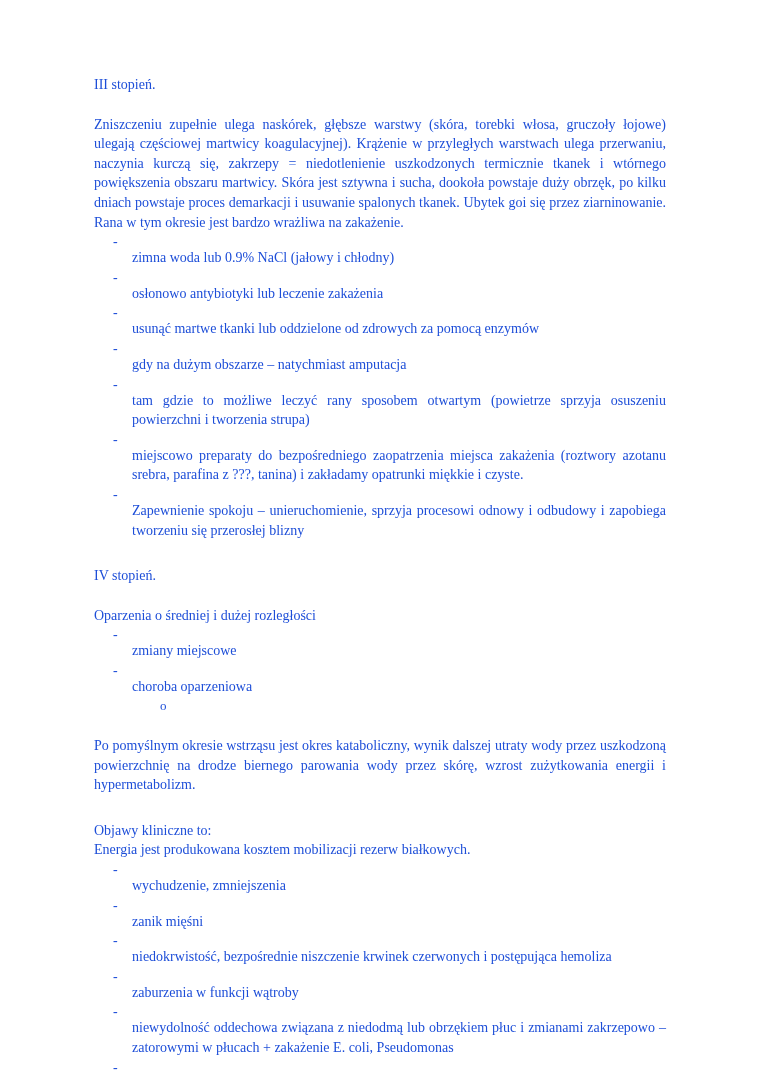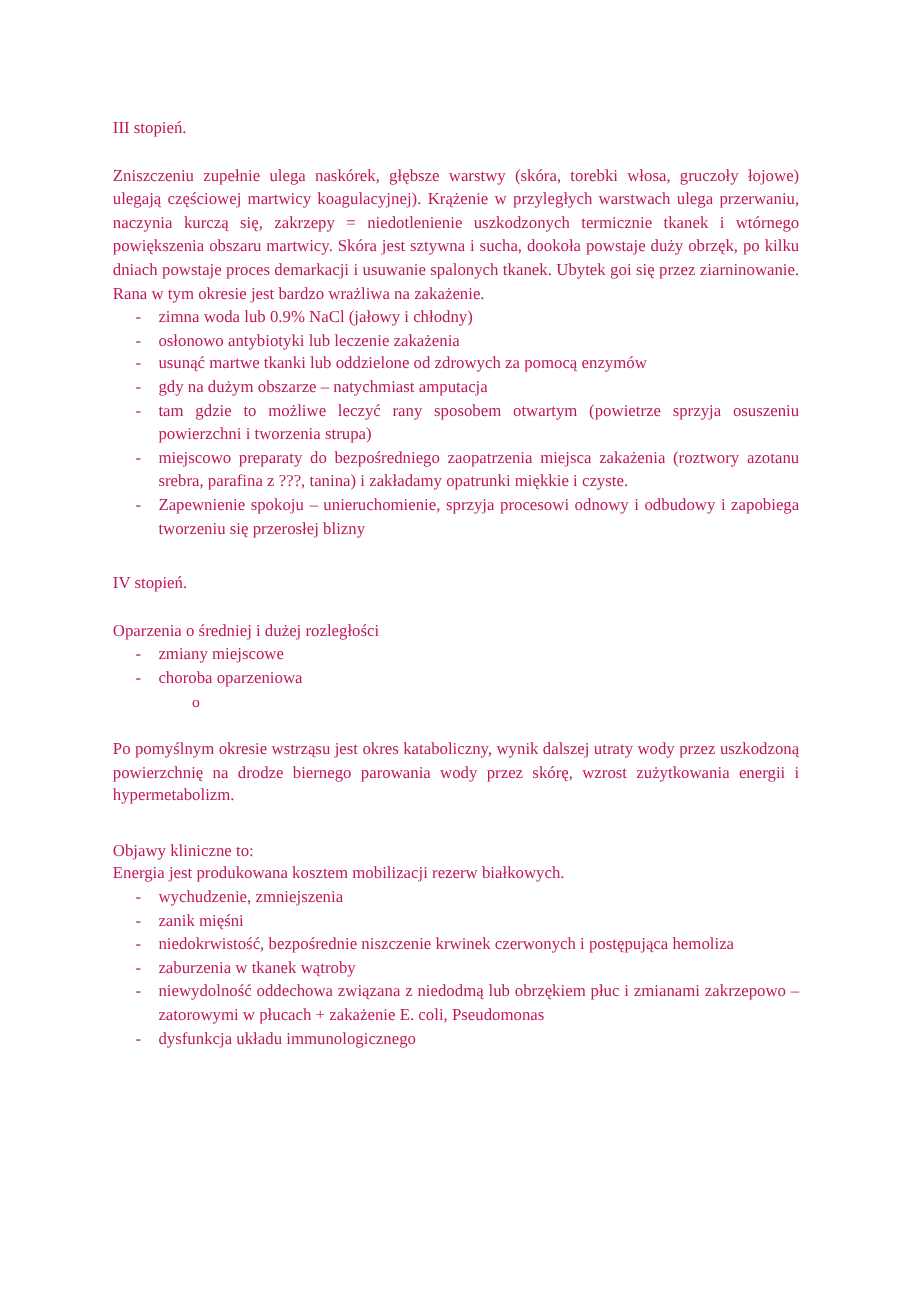--- a/index.html
+++ b/index.html
@@ -6,36 +6,36 @@
   html, body { margin: 0; padding: 0; }
   body {
     width: 760px;
     height: 1075px;
     background: #ffffff;
     overflow: hidden;
   }
   .page {
     width: 760px;
     height: 772px;
-    padding: 98px 94px 0 94px;
+    padding: 75px 94px 0 94px;
     font-family: "Liberation Serif", "DejaVu Serif", serif;
     font-size: 14px;
     line-height: 19.6px;
-    color: #be185d;
+    color: #1d4ed8;
   }
   .line { text-align: left; }
   .p { text-align: justify; }
   .mt1 { margin-top: 20px; }
   .mt2 { margin-top: 26px; }
   .li { display: flex; align-items: flex-start; }
   .l1 { padding-left: 19px; }
   .l1 > .m { flex: 0 0 19px; }
   .l2 { padding-left: 66px; }
   .l2 > .m { flex: 0 0 20px; font-size: 13px; }
-  .li > .t { flex: 1 1 auto; text-align: justify; }
+  .li > .t { flex: 1 1 auto; text-align: justify; margin-top: 16px; }
 </style>
 </head>
 <body>
 
 <div class="page">
 
   <div class="line">III stopień.</div>
 
   <div class="p mt1">Zniszczeniu zupełnie ulega naskórek, głębsze warstwy (skóra, torebki włosa, gruczoły łojowe) ulegają częściowej martwicy koagulacyjnej). Krążenie w przyległych warstwach ulega przerwaniu, naczynia kurczą się, zakrzepy = niedotlenienie uszkodzonych termicznie tkanek i wtórnego powiększenia obszaru martwicy. Skóra jest sztywna i sucha, dookoła powstaje duży obrzęk, po kilku dniach powstaje proces demarkacji i usuwanie spalonych tkanek. Ubytek goi się przez ziarninowanie. Rana w tym okresie jest bardzo wrażliwa na zakażenie.</div>
 
@@ -97,21 +97,21 @@
   <div class="li l1">
     <span class="m">-</span>
     <div class="t">zanik mięśni</div>
   </div>
   <div class="li l1">
     <span class="m">-</span>
     <div class="t">niedokrwistość, bezpośrednie niszczenie krwinek czerwonych i postępująca hemoliza</div>
   </div>
   <div class="li l1">
     <span class="m">-</span>
-    <div class="t">zaburzenia w tkanek wątroby</div>
+    <div class="t">zaburzenia w funkcji wątroby</div>
   </div>
   <div class="li l1">
     <span class="m">-</span>
     <div class="t">niewydolność oddechowa związana z niedodmą lub obrzękiem płuc i zmianami zakrzepowo – zatorowymi w płucach + zakażenie E. coli, Pseudomonas</div>
   </div>
   <div class="li l1">
     <span class="m">-</span>
     <div class="t">dysfunkcja układu immunologicznego</div>
   </div>
 

